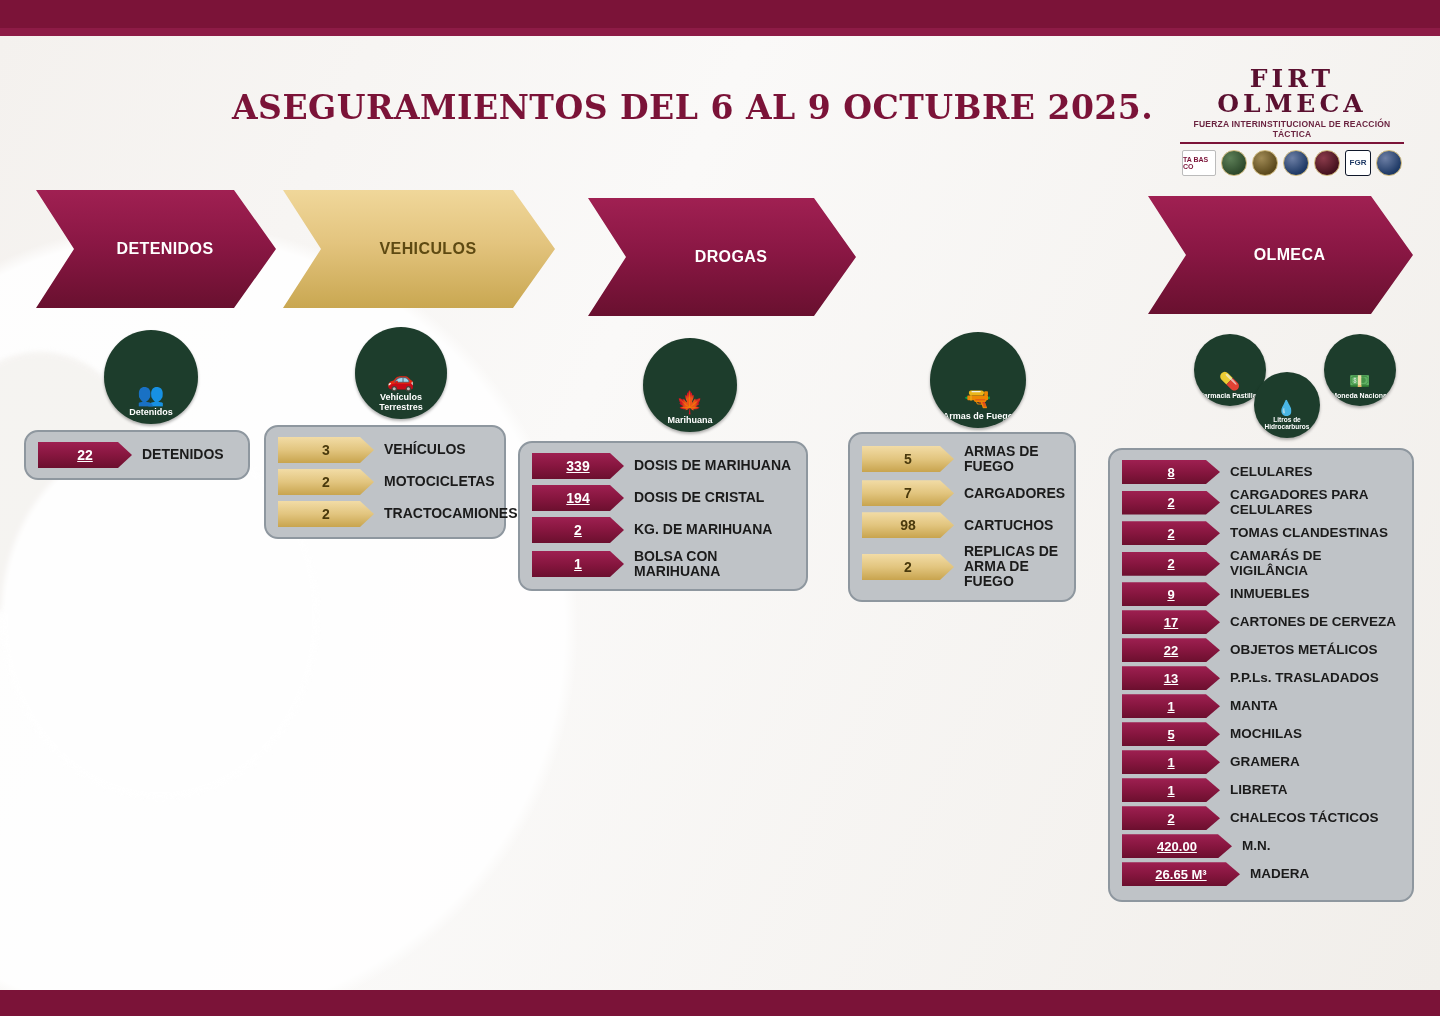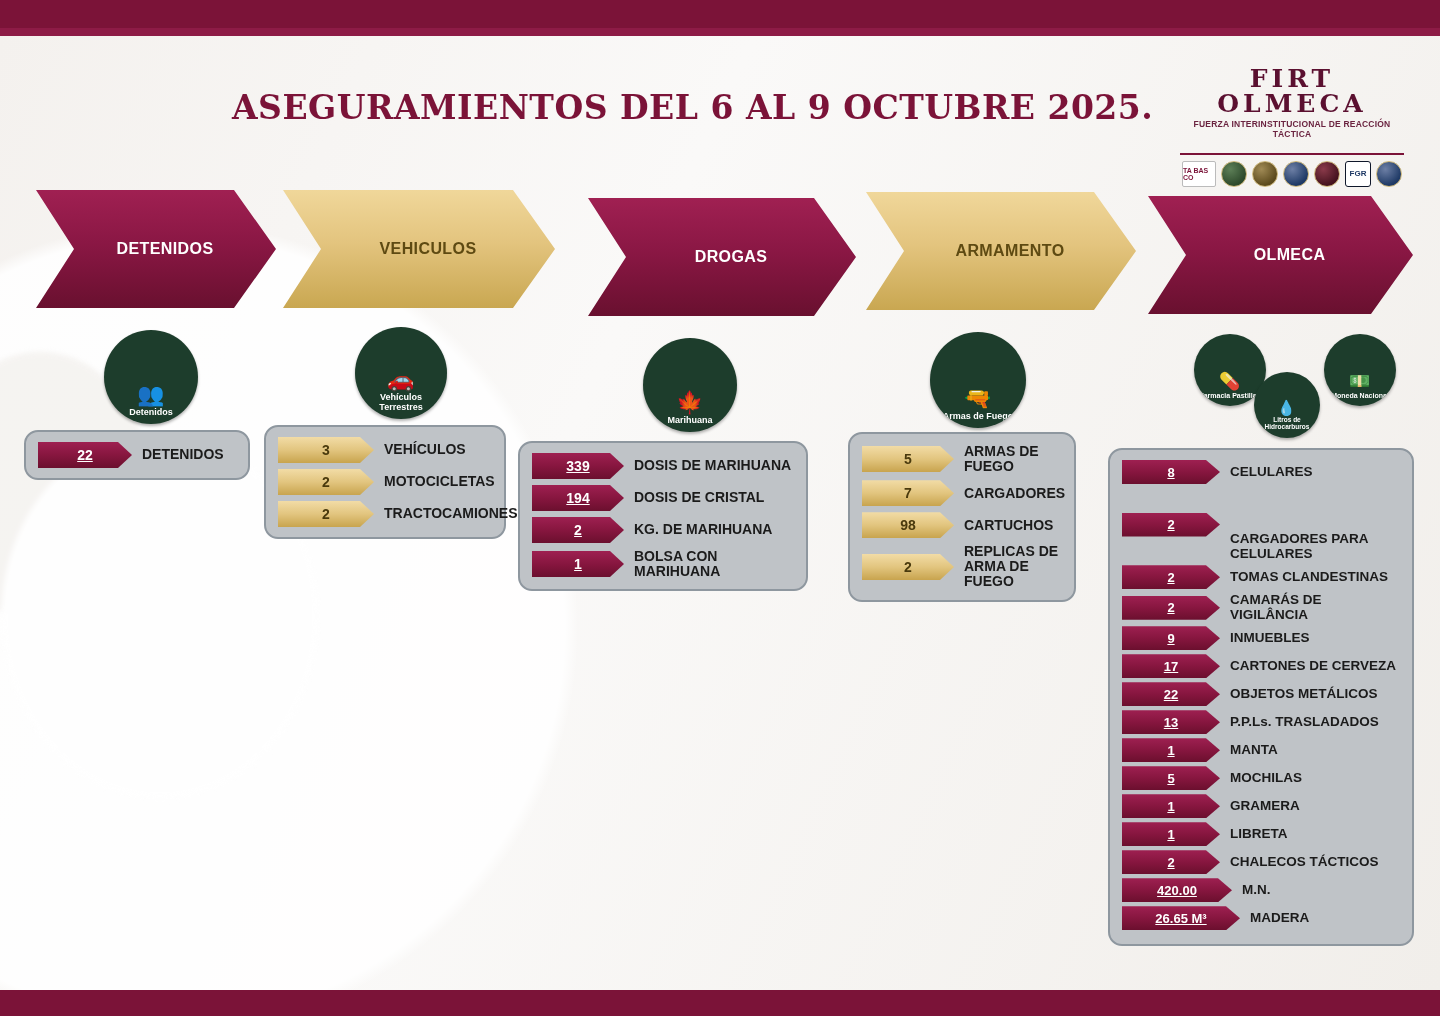--- a/index.html
+++ b/index.html
@@ -64,21 +64,21 @@
     color: #5b1030;
     line-height: 1;
   }
   .logo .sub {
     font-size: 8.5px;
     letter-spacing: .2px;
     color: #6b2440;
     font-weight: bold;
     margin-top: 3px;
     border-bottom: 2px solid #7b1338;
-    padding-bottom: 14px;
+    padding-bottom: 3px;
   }
   .logo .seals {
     display: flex; align-items: center; justify-content: center; gap: 5px;
     margin-top: 6px;
   }
   .seal {
     width: 26px; height: 26px; border-radius: 50%;
     background: radial-gradient(circle at 35% 30%, #5d7f57, #2e4a2c 70%);
     border: 1px solid #cdb77a;
   }
@@ -199,23 +199,20 @@
 
   <div class="chev maroon" style="left:36px; top:190px; width:240px;">
     <span>DETENIDOS</span>
   </div>
   <div class="chev gold" style="left:283px; top:190px; width:272px;">
     <span>VEHICULOS</span>
   </div>
   <div class="chev maroon" style="left:588px; top:198px; width:268px;">
     <span>DROGAS</span>
   </div>
-  <div class="chev gold" style="left:866px; top:192px; width:270px;">
-    <span>ARMAMENTO</span>
-  </div>
   <div class="chev maroon" style="left:1148px; top:196px; width:265px;">
     <span>OLMECA</span>
   </div>
 
   <div class="badge" style="left:104px; top:330px; width:94px; height:94px;">
     <div class="glyph">👥</div>
     <div class="cap">Detenidos</div>
   </div>
   <div class="badge" style="left:355px; top:327px; width:92px; height:92px;">
     <div class="glyph">🚗</div>
@@ -302,21 +299,21 @@
     </div>
   </div>
 
   <div class="panel" id="panel-otros" style="left:1108px; top:448px; width:306px;">
     <div class="row">
       <div class="tag maroon">8</div>
       <div class="lbl">CELULARES</div>
     </div>
     <div class="row">
       <div class="tag maroon">2</div>
-      <div class="lbl" style="max-width:160px;margin-top:44px;">CARGADORES PARA CELULARES</div>
+      <div class="lbl" style="max-width:160px;">CARGADORES PARA CELULARES</div>
     </div>
     <div class="row">
       <div class="tag maroon">2</div>
       <div class="lbl">TOMAS CLANDESTINAS</div>
     </div>
     <div class="row">
       <div class="tag maroon">2</div>
       <div class="lbl">CAMARÁS DE VIGILÂNCIA</div>
     </div>
     <div class="row">

